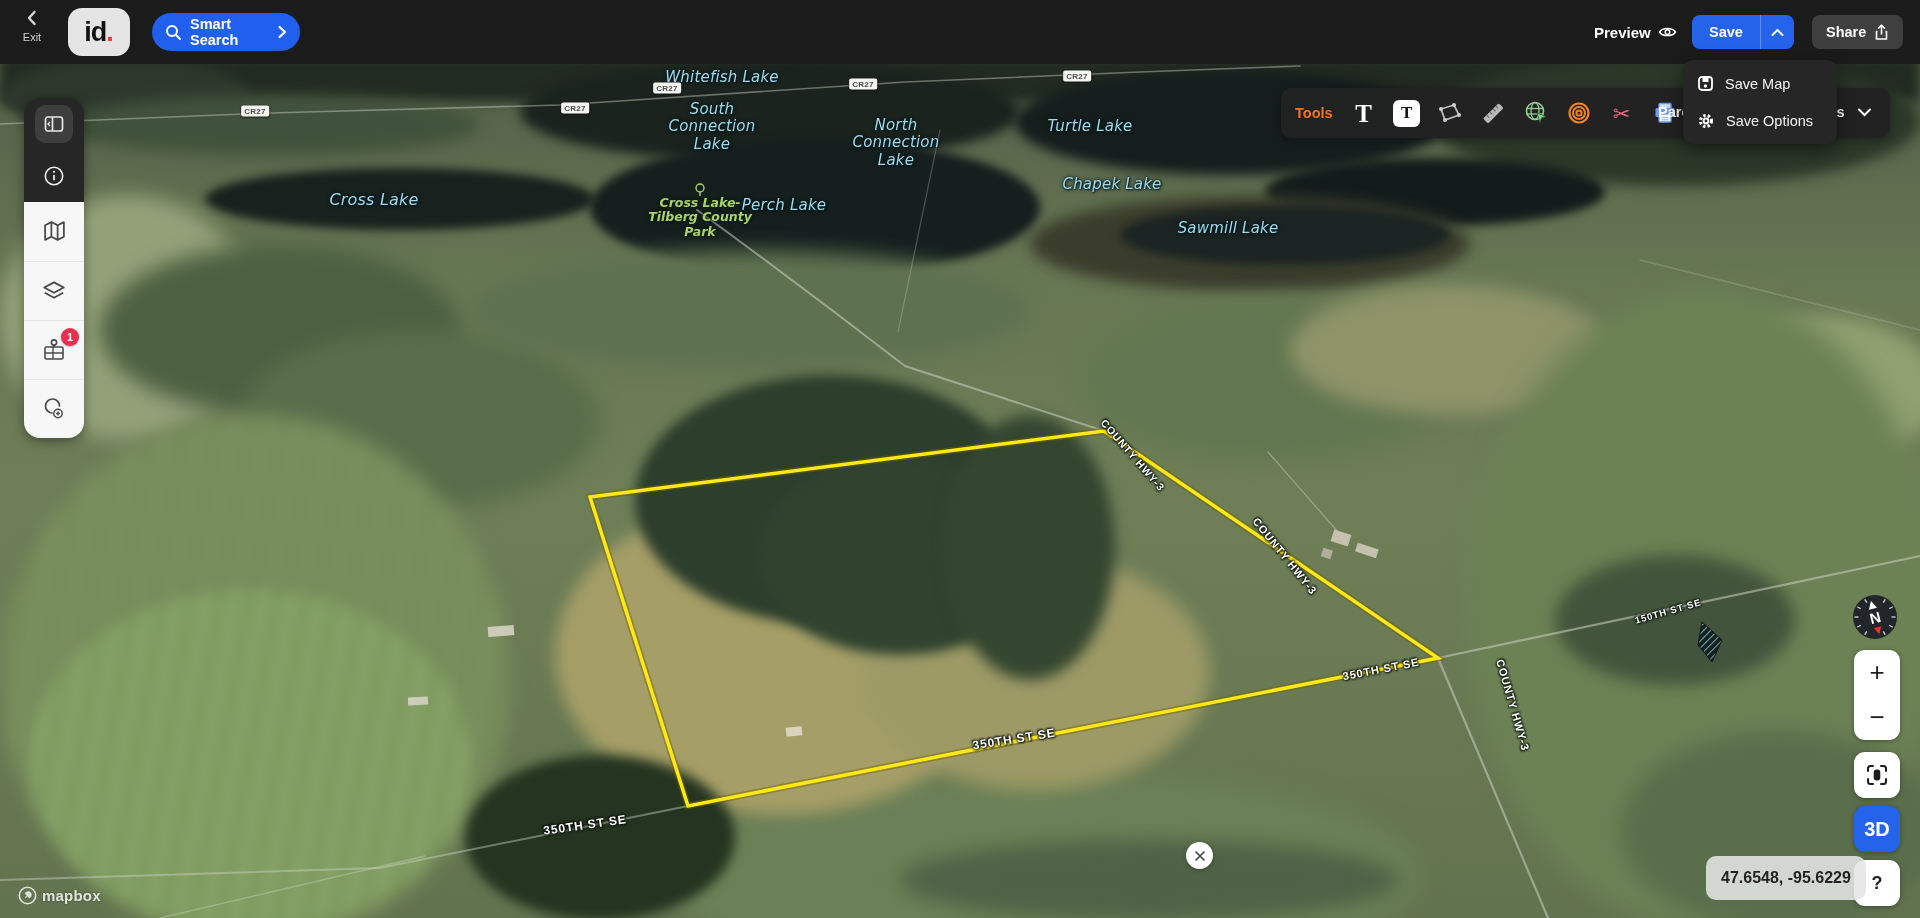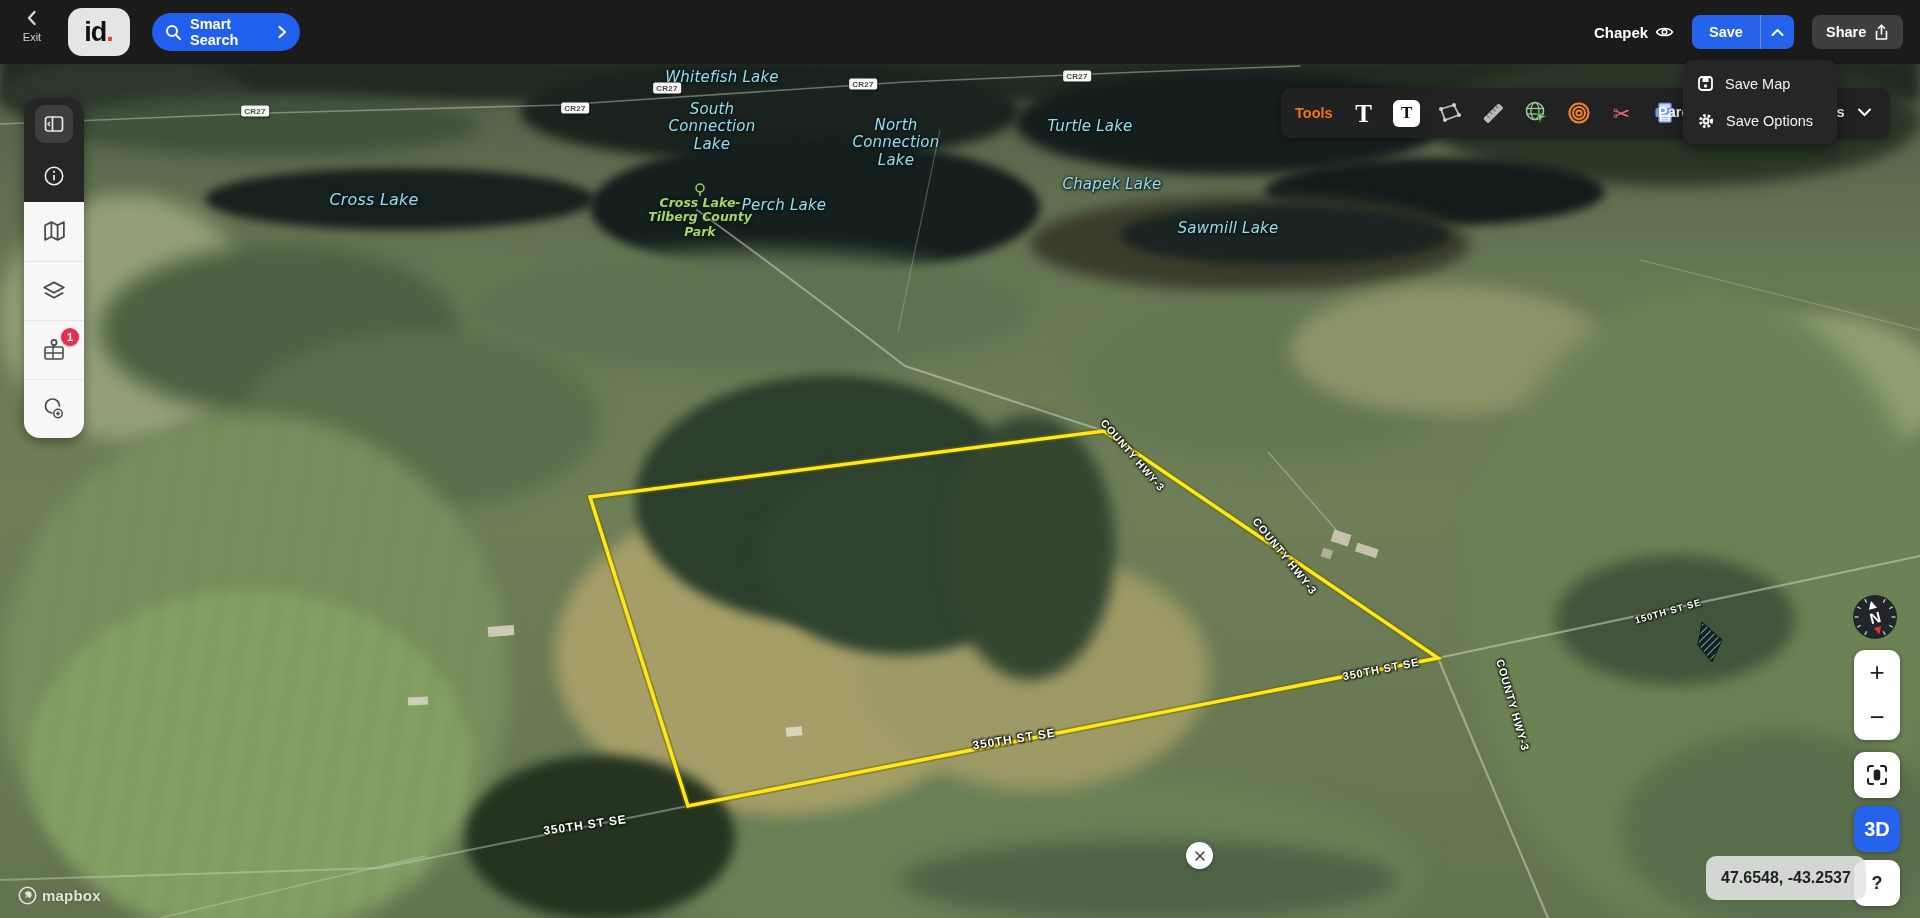--- a/index.html
+++ b/index.html
@@ -348,21 +348,21 @@
       <svg width="17" height="17" viewBox="0 0 17 17">
           <circle cx="7" cy="7" r="5" fill="none" stroke="#fff" stroke-width="2"></circle>
           <line x1="11" y1="11" x2="15" y2="15" stroke="#fff" stroke-width="2" stroke-linecap="round"></line>
         </svg>
       <span class="lbl">Smart Search</span>
       <svg width="10" height="14" viewBox="0 0 10 14">
           <polyline points="2.5,2 8,7 2.5,12" fill="none" stroke="#fff" stroke-width="2.2" stroke-linecap="round" stroke-linejoin="round"></polyline>
         </svg>
     </div>
     <div class="preview">
-      <span class="lbl">Chapek</span>
+      <span class="lbl">Preview</span>
       <svg width="19" height="14" viewBox="0 0 19 14">
           <path d="M1.5 7 C4.5 2.2 14.5 2.2 17.5 7 C14.5 11.8 4.5 11.8 1.5 7 Z" fill="none" stroke="#fff" stroke-width="1.5"></path>
           <circle cx="9.5" cy="7" r="2.3" fill="none" stroke="#fff" stroke-width="1.5"></circle>
         </svg>
     </div>
     <div class="savesplit">
       <span class="main">Save</span>
       <span class="caret">
         <svg width="13" height="9" viewBox="0 0 13 9">
             <polyline points="1.5,7 6.5,2 11.5,7" fill="none" stroke="#fff" stroke-width="2" stroke-linecap="round" stroke-linejoin="round"></polyline>
@@ -438,21 +438,21 @@
           <path d="M16 3 H18.5 Q21 3 21 5.5 V8"></path>
           <path d="M21 16 V18.5 Q21 21 18.5 21 H16"></path>
           <path d="M8 21 H5.5 Q3 21 3 18.5 V16"></path>
         </g>
         <rect x="8.7" y="6.5" width="6.6" height="11" rx="3" fill="#1d1d1d"></rect>
       </svg>
   </div>
 
   <div class="ctrl btn3d">3D</div>
   <div class="ctrl helpbtn">?</div>
-  <div class="coords">47.6548, -43.2537</div>
+  <div class="coords">47.6548, -95.6229</div>
 
   <div class="mapbox">
     <svg width="19" height="19" viewBox="0 0 19 19">
         <circle cx="9.5" cy="9.5" r="8.2" fill="none" stroke="#fff" stroke-width="1.6"></circle>
         <path d="M12.8 6.2 C10.5 4.6 7.8 5.4 6.8 7.6 L8.9 10.1 L11.4 12.2 C13.6 11.2 14.4 8.5 12.8 6.2 Z M6.8 12.2 L8 9.8 9.2 11 Z" fill="#fff"></path>
       </svg>
     <span class="word">mapbox</span>
   </div>
 
 </div>

